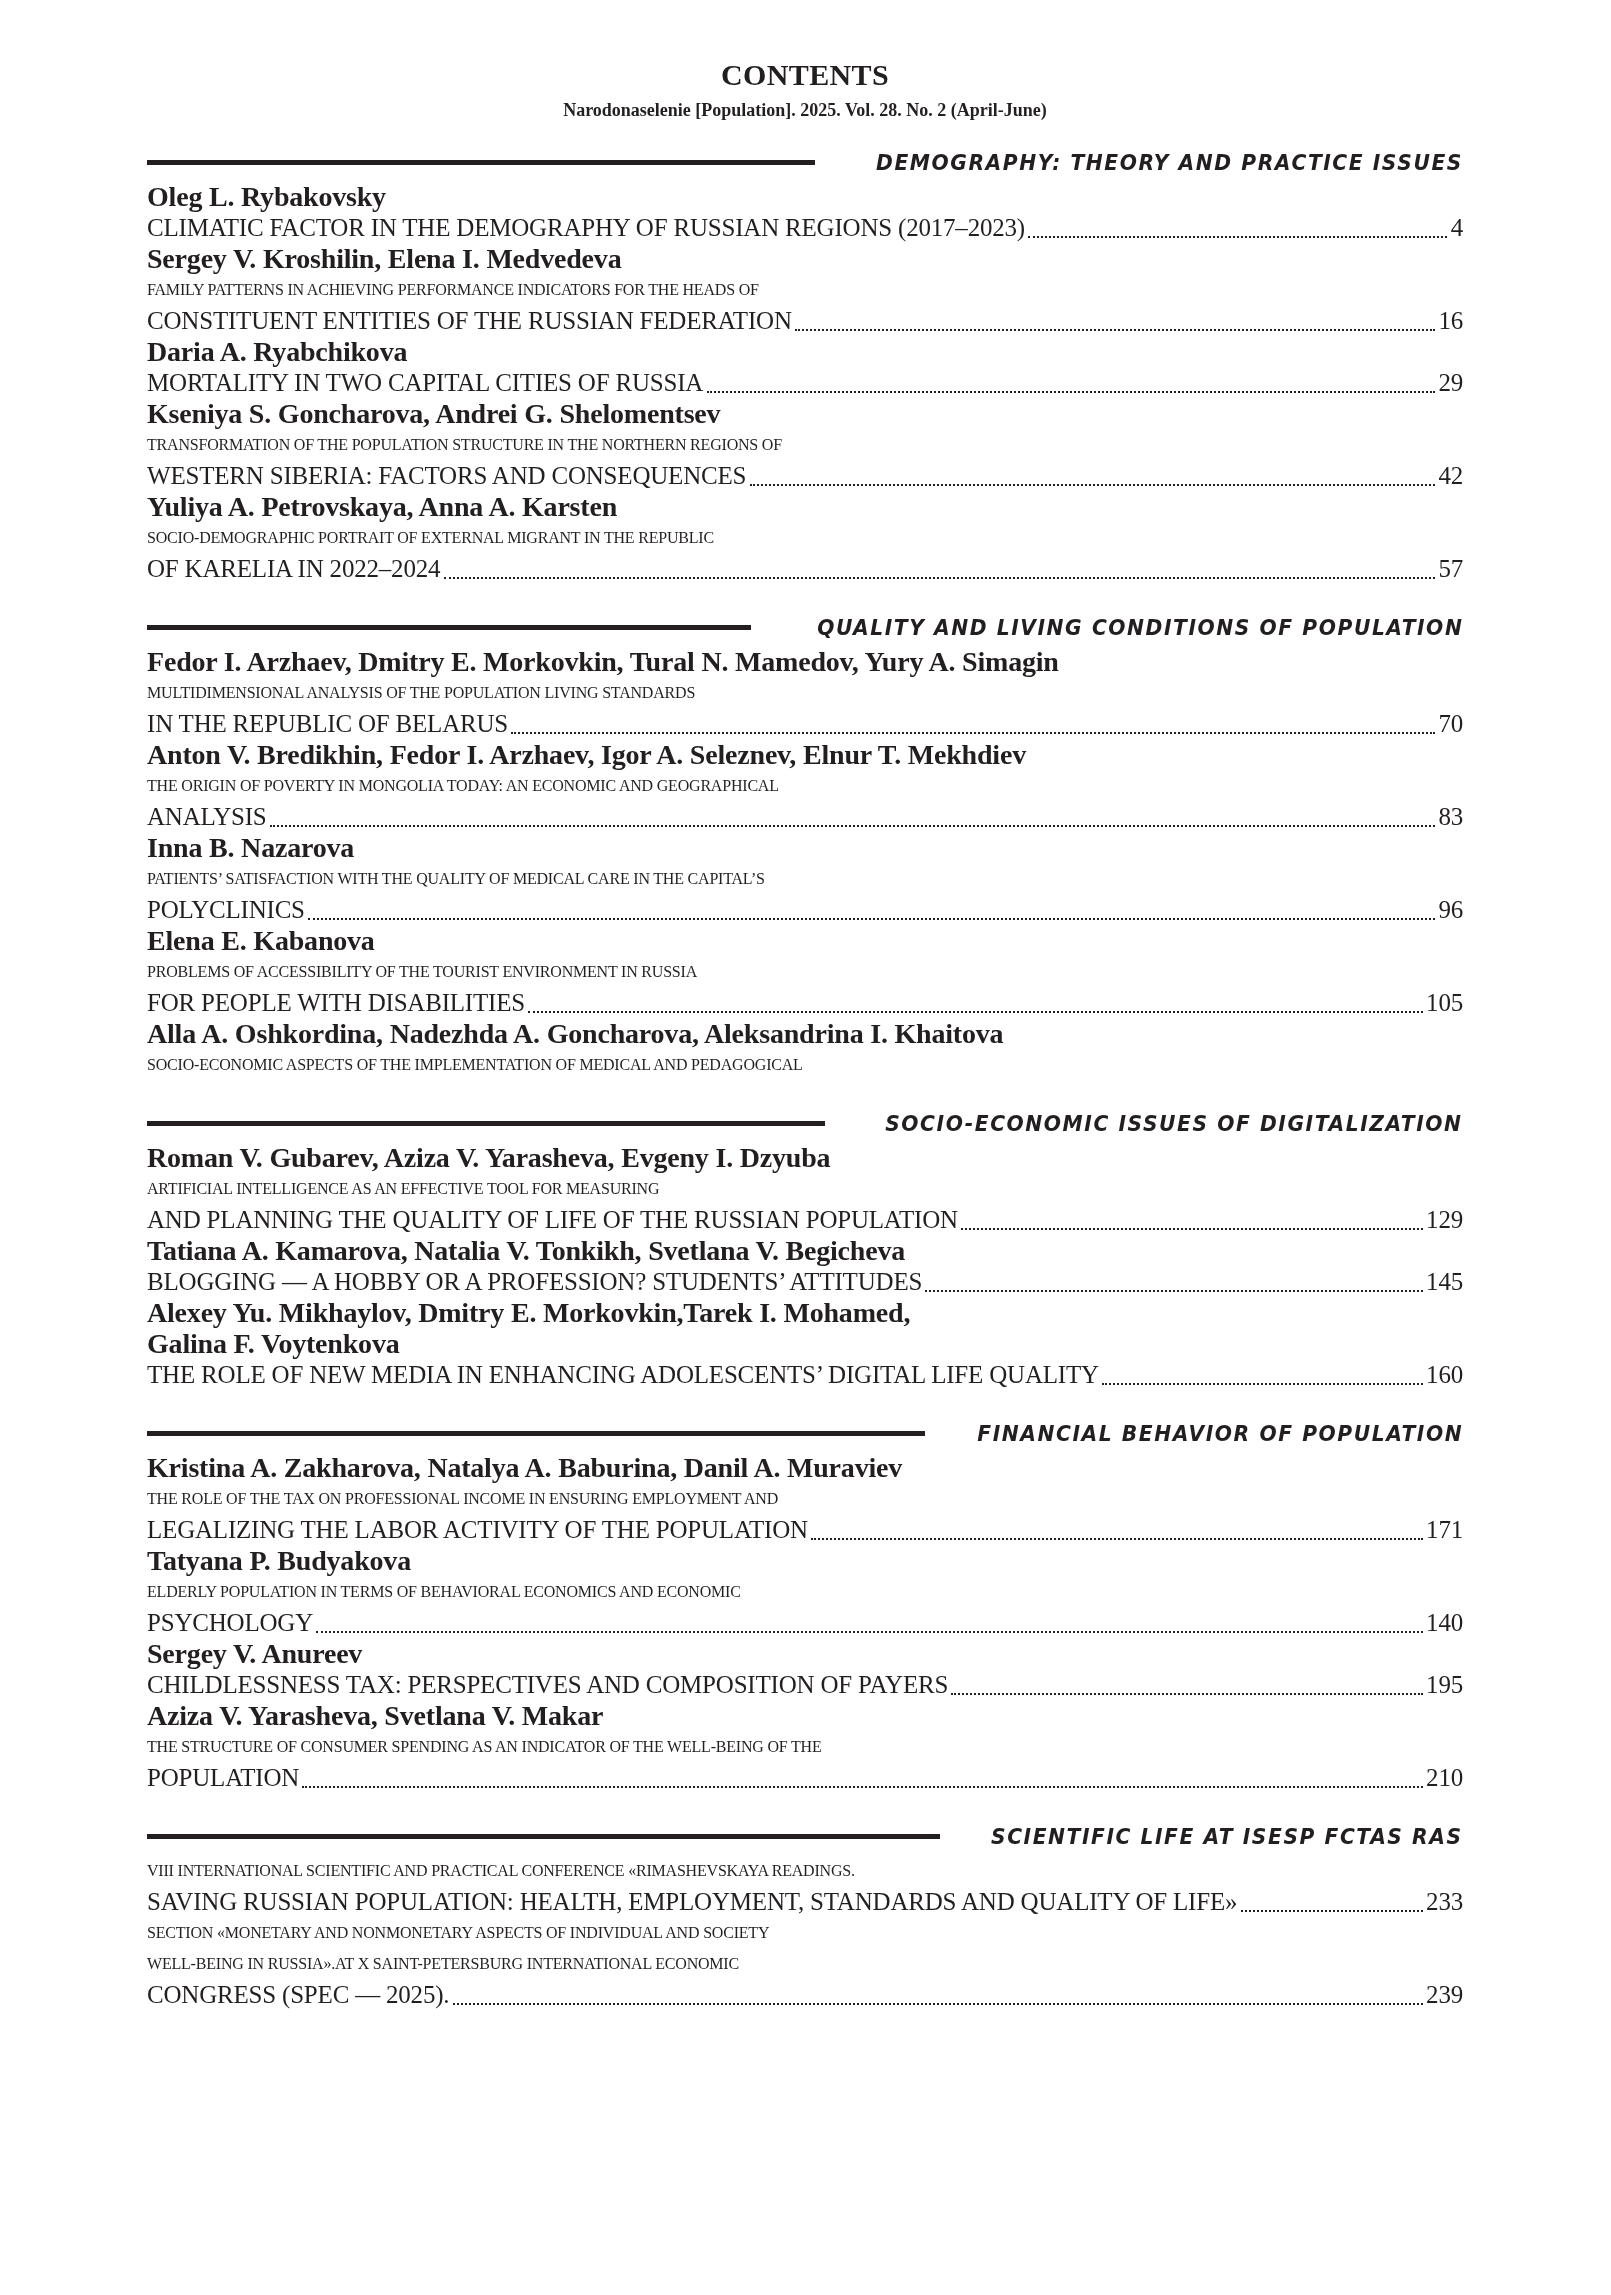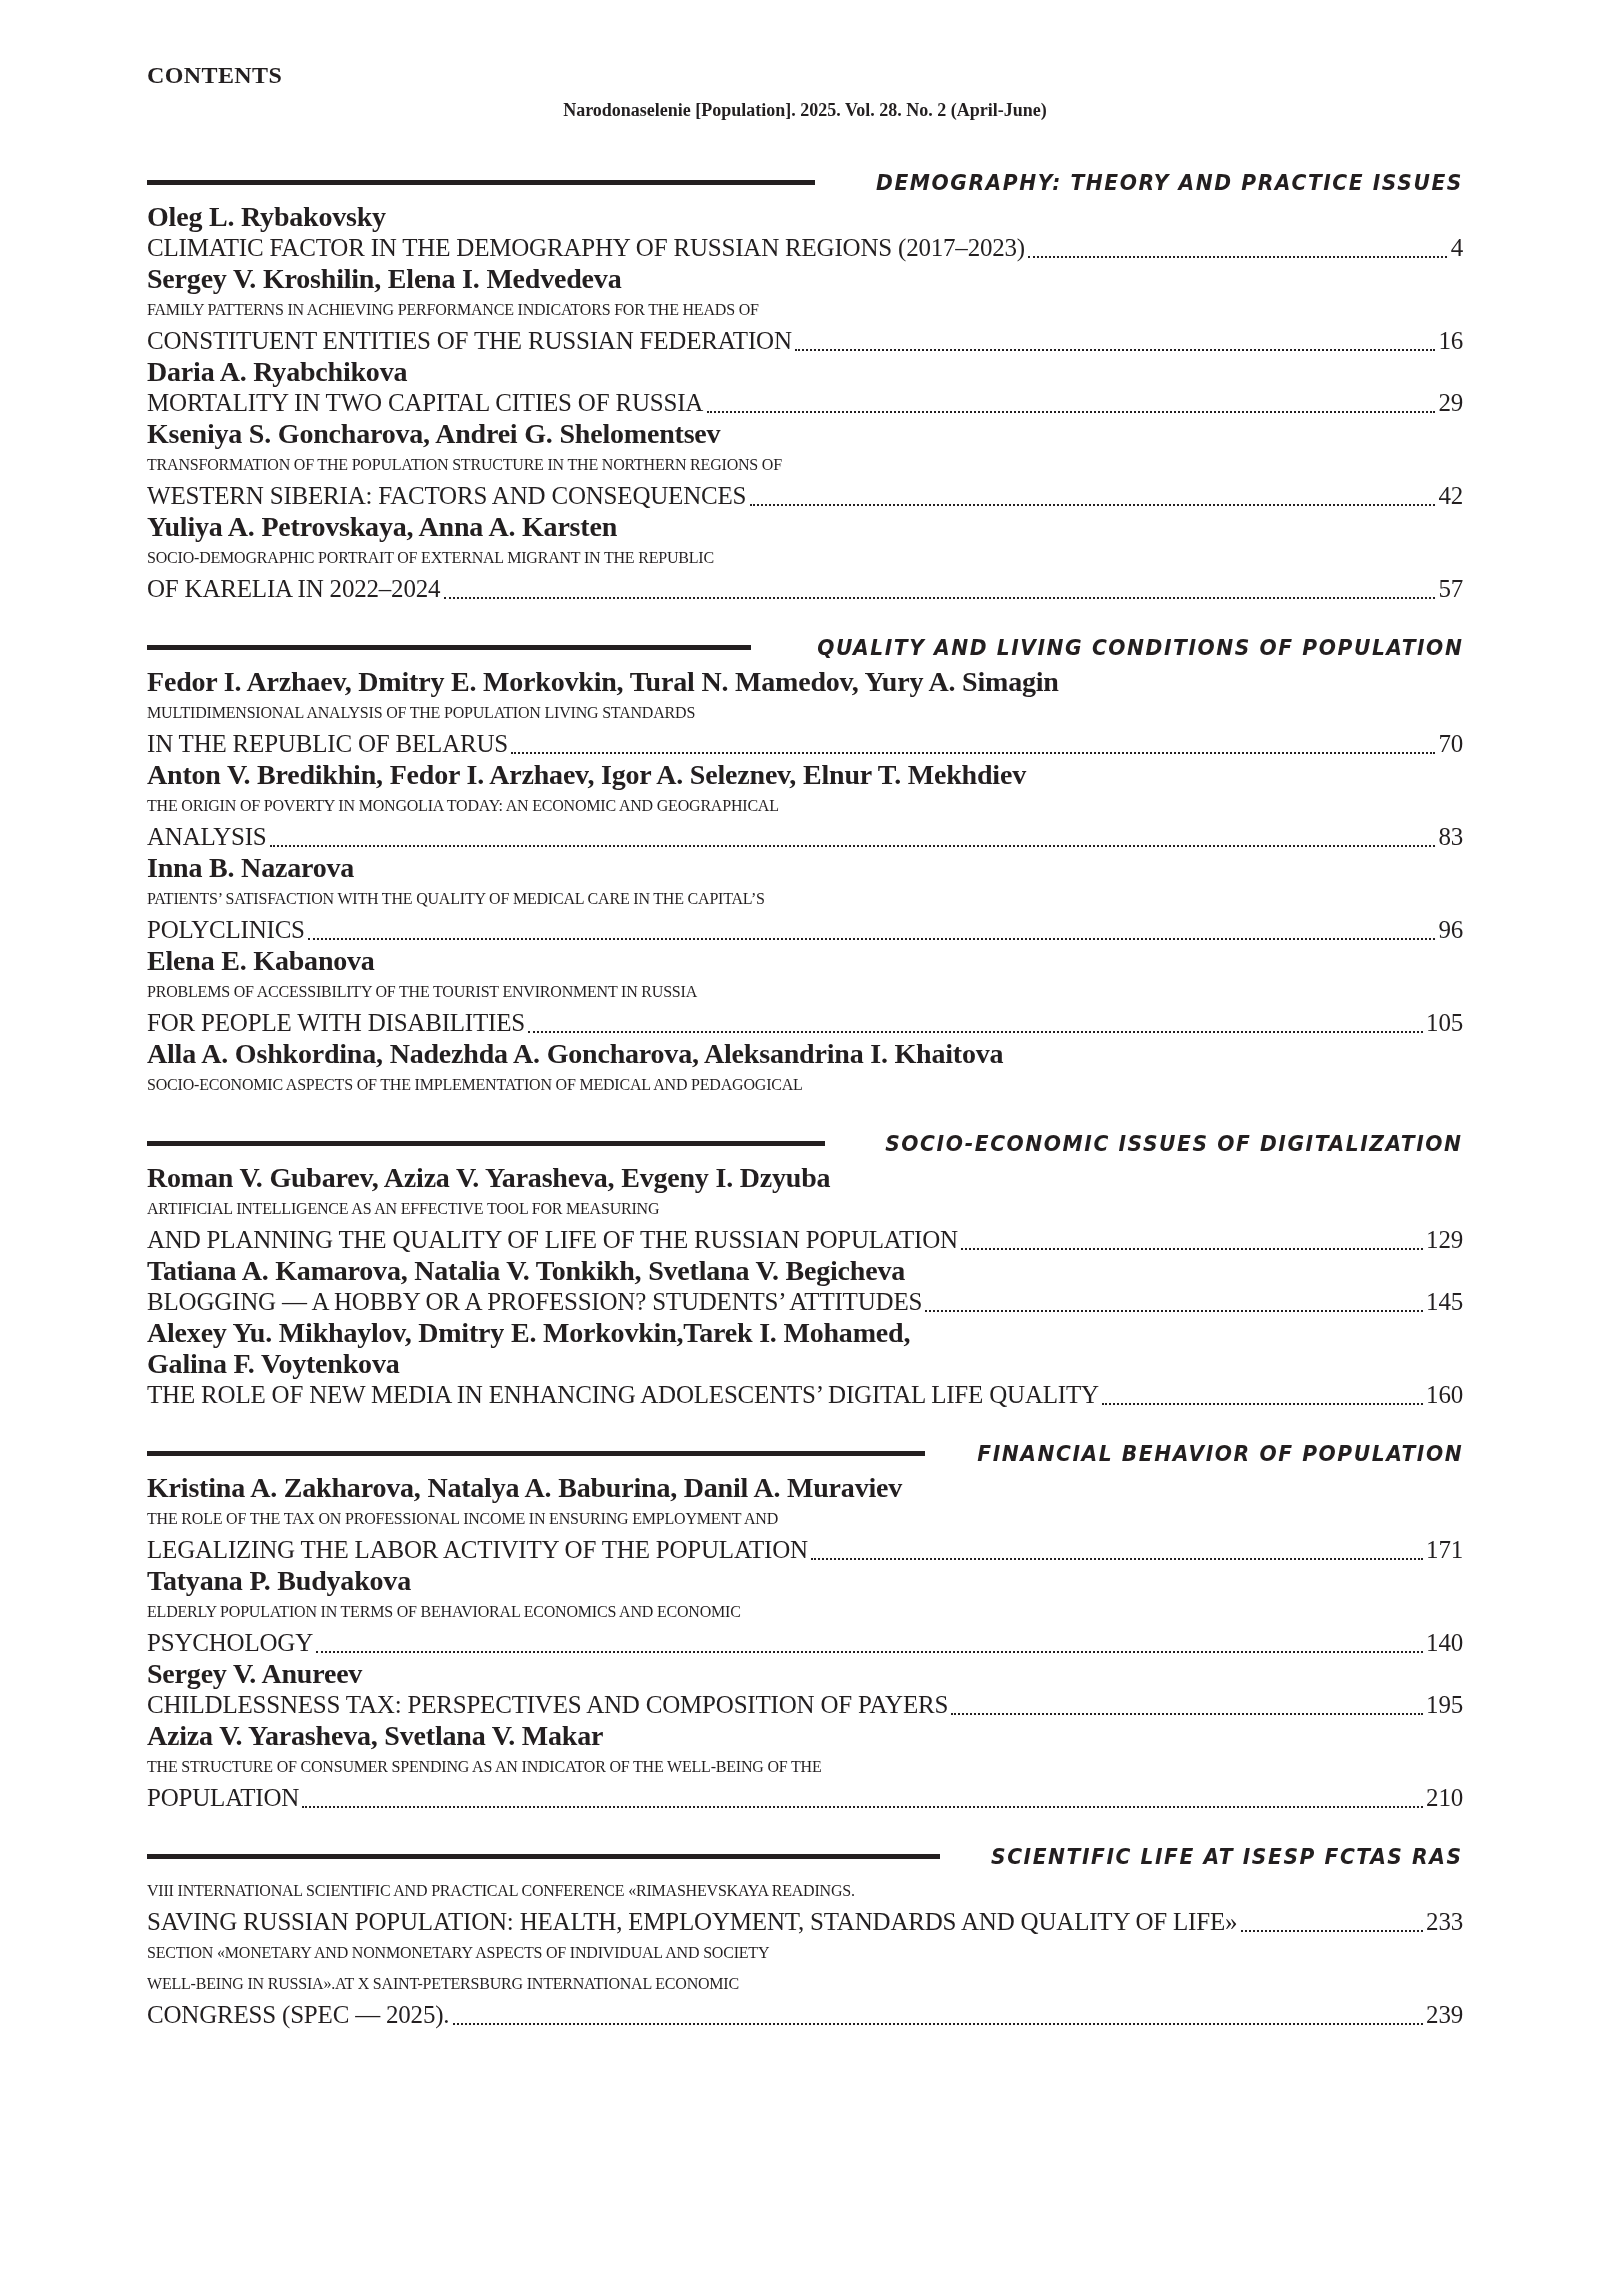--- a/index.html
+++ b/index.html
@@ -5,31 +5,31 @@
   html, body { margin: 0; padding: 0; background: #ffffff; }
   body {
     width: 1612px; height: 2295px; position: relative; overflow: hidden;
     color: #231f20;
     font-family: "Liberation Serif", "DejaVu Serif", serif;
   }
   .page {
     position: absolute; left: 147px; top: 50px; width: 1316px;
   }
   .hdr-title {
-    text-align: left; font-weight: bold; font-size: 24px;
+    text-align: center; font-weight: bold; font-size: 30px;
     letter-spacing: 0.4px; line-height: 36px; margin-top: 6.6px;
   }
   .hdr-sub {
     text-align: center; font-weight: bold; font-size: 18px;
     line-height: 33px; margin-top: 1.7px;
   }
   .section-head {
     display: flex; align-items: center; margin-top: 24px; height: 38px;
   }
-  .section-head.first { margin-top: 36px; }
+  .section-head.first { margin-top: 16px; }
   .section-rule {
     flex: 1; height: 5px; background: #231f20; margin-right: 10px;
   }
   .section-title {
     font-family: "DejaVu Sans", "Liberation Sans", sans-serif;
     font-weight: bold; font-style: italic; font-size: 22px;
     letter-spacing: 1.7px; white-space: nowrap; transform: scaleX(0.92);
     transform-origin: right center;
   }
   .entry { margin: 0; }

